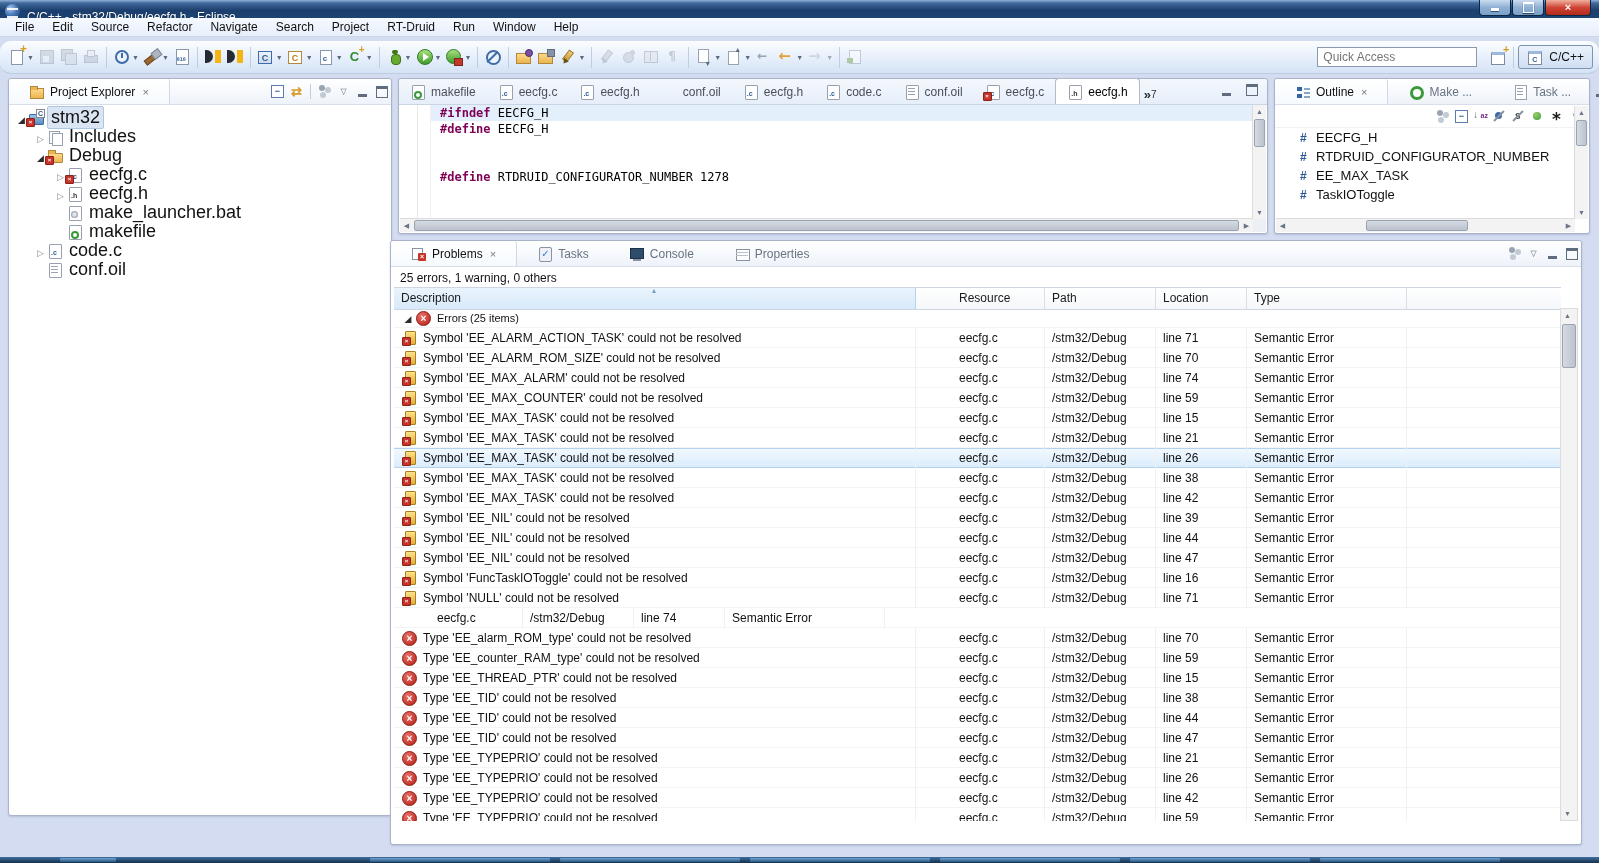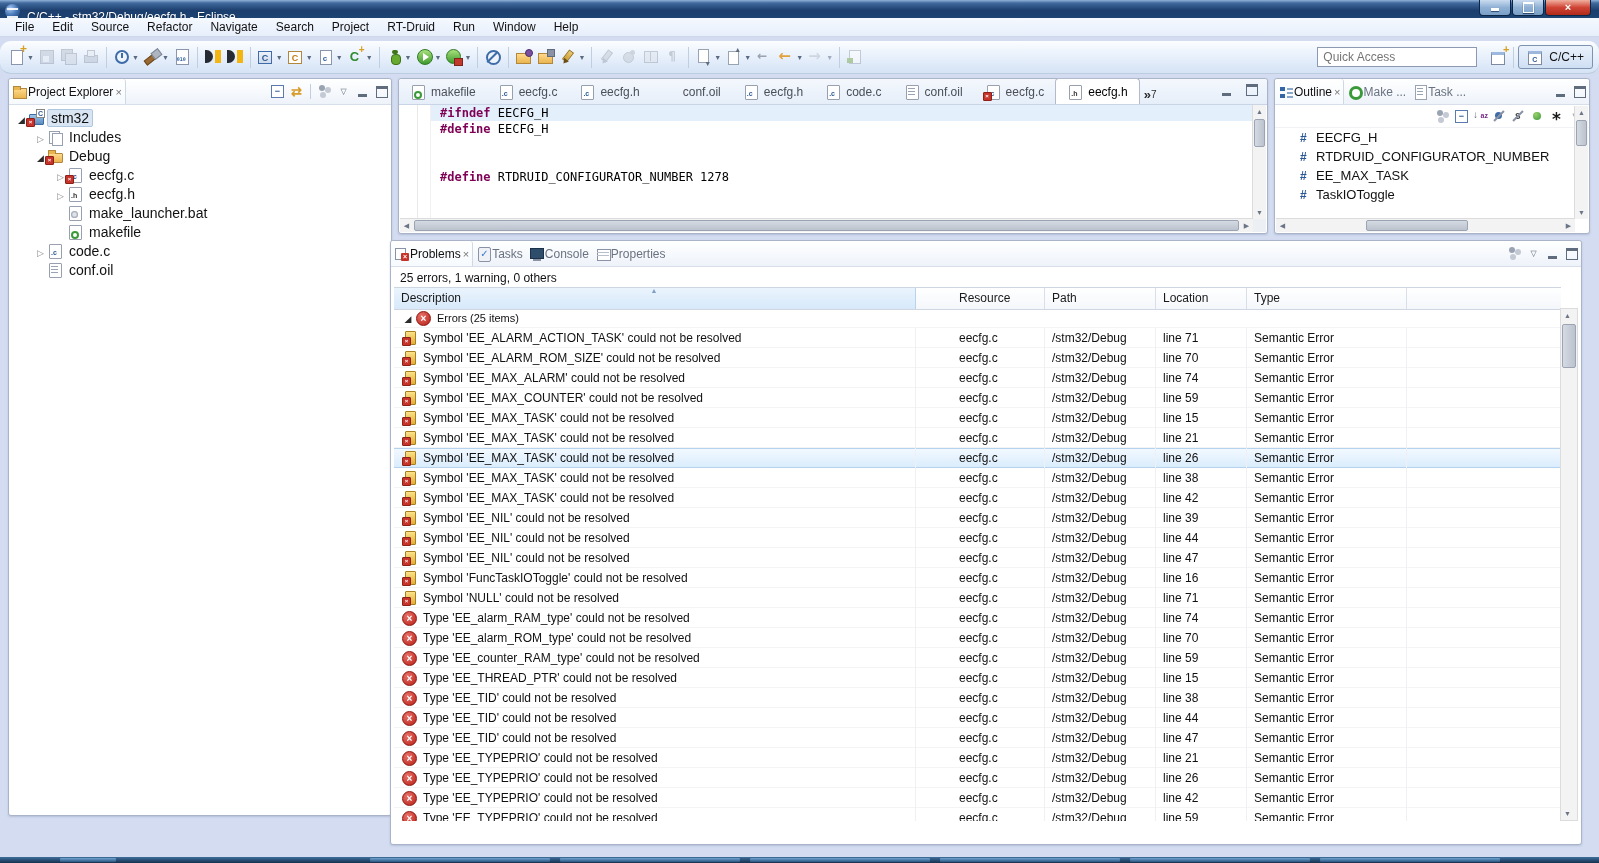--- a/index.html
+++ b/index.html
@@ -97,21 +97,21 @@
   .i-persp-cpp::after{content:"C";left:5px;top:8px;font:bold 7px/7px "Liberation Sans",sans-serif;color:#2d5a94;}
   .tb-right{margin-left:auto;display:flex;align-items:center;}
   .quick-access{width:148px;height:18px;border:1px solid #8b9ab0;font:12px "Liberation Sans",sans-serif;padding:0 5px;color:#333;margin-right:10px;}
   .persp-btn{display:flex;align-items:center;gap:4px;height:24px;padding:0 8px;font-size:12px;color:#111;
     border:1px solid #7e93b0;border-radius:3px;background:linear-gradient(#eaf2fc,#cfdff3);}
 
   
   .panel{position:absolute;background:#fff;border:1px solid #a9b4c9;border-radius:3px;box-shadow:0 1px 2px rgba(90,110,150,.25);}
   .phead{height:25px;background:linear-gradient(#ffffff,#eef3fa);border-bottom:1px solid #d8dfea;
     border-radius:3px 3px 0 0;display:flex;align-items:center;}
-  .vtab{display:flex;align-items:center;padding:0 3px;height:25px;font-size:12px;color:#6a7382;white-space:nowrap;}
+  .vtab{display:flex;align-items:center;gap:5px;padding:0 20px;height:25px;font-size:12px;color:#6a7382;white-space:nowrap;}
   .vtab.active{background:linear-gradient(#fff,#f6fafe);border-right:1px solid #d0d8e4;border-radius:3px 3px 0 0;color:#111;}
   .closex{display:none;font-size:11px;color:#777;margin-left:2px;}
   .vtab.active .closex{display:inline;}
   .hbtn{width:19px;height:19px;display:flex;align-items:center;justify-content:center;position:relative;flex:none;}
   .g-collapse::before{content:"−";display:block;width:11px;height:11px;border:1px solid #5a7ab0;background:#fff;color:#2d5a94;font:bold 9px/10px "Liberation Sans",sans-serif;text-align:center;}
   .g-link::before{content:"⇄";color:#d79b28;font-weight:bold;font-size:13px;}
   .g-dots::before{content:"";width:6px;height:6px;border-radius:50%;background:#9aa3b1;box-shadow:6px 2px 0 #c3cad4,1px 7px 0 #c3cad4;position:absolute;left:4px;top:3px;}
   .g-menu::before{content:"▽";font-size:8px;color:#5f6c7e;}
   .g-min::before{content:"";width:9px;height:3px;background:#5f6c7e;margin-top:8px;}
   .g-max::before{content:"";width:10px;height:8px;border:1px solid #5f6c7e;border-top:3px solid #5f6c7e;}
@@ -145,21 +145,21 @@
   
   .explorer{left:8px;top:78px;width:382px;height:736px;}
   .tree{padding-top:3px;overflow:hidden;}
   .tree-row{height:19px;display:flex;align-items:center;}
   .tree-row.d0{padding-left:6px;}
   .tree-row.d1{padding-left:25px;}
   .tree-row.d2{padding-left:45px;}
   .arrow{width:13px;flex:none;text-align:center;}
   .arrow.col::before{content:"▷";font-size:9px;color:#8a8a8a;}
   .arrow.exp::before{content:"◢";font-size:9px;color:#2b2b2b;}
-  .tlabel{font-size:14px;color:#111;padding:0 3px;margin-left:3px;white-space:nowrap;}
+  .tlabel{font-size:18px;color:#111;padding:0 3px;margin-left:3px;white-space:nowrap;}
   .tree-row.selected .tlabel{background:#d9e5f3;border:1px solid #aec6e0;border-radius:2px;}
 
   
   .ficon{width:16px;height:16px;position:relative;flex:none;}
   .ficon::before,.ficon::after{position:absolute;}
   .ficon .bdg{display:none;}
   .ficon.badged .bdg{display:block;position:absolute;left:-2px;bottom:-1px;width:7px;height:7px;background:#c5332a;border:1px solid #8e2017;border-radius:1px;color:#fff;font:bold 6px/7px "Liberation Sans",sans-serif;text-align:center;font-style:normal;z-index:2;}
   .ic-cproj::before{content:"";left:1px;top:4px;width:13px;height:9px;background:linear-gradient(#9ec4e8,#5b8cc0);border:1px solid #3c6ca0;border-radius:1px;}
   .ic-cproj::after{content:"C";right:-1px;top:-1px;background:#fff;border:1px solid #888;color:#2d5a94;font:bold 7px/7px "Liberation Sans",sans-serif;padding:0 1px;}
   .ic-folder::before{content:"";left:1px;top:5px;width:13px;height:8px;background:linear-gradient(#ffd98c,#eab54e);border:1px solid #b4883c;border-radius:1px;}
@@ -811,24 +811,20 @@
             <span class="picon i-sym"></span>
             <span>Symbol 'NULL' could not be resolved</span>
           </span>
           <span class="cell c-res">eecfg.c</span>
           <span class="cell c-path">/stm32/Debug</span>
           <span class="cell c-loc">line 71</span>
           <span class="cell c-type">Semantic Error</span>
           <span class="cell c-fill"></span>
         </div>
           <div class="prow">
-          <span class="cell c-desc dcell-pad">
-            <span class="picon i-err"></span>
-            <span>Type 'EE_alarm_RAM_type' could not be resolved</span>
-          </span>
           <span class="cell c-res">eecfg.c</span>
           <span class="cell c-path">/stm32/Debug</span>
           <span class="cell c-loc">line 74</span>
           <span class="cell c-type">Semantic Error</span>
           <span class="cell c-fill"></span>
         </div>
           <div class="prow">
           <span class="cell c-desc dcell-pad">
             <span class="picon i-err"></span>
             <span>Type 'EE_alarm_ROM_type' could not be resolved</span>

